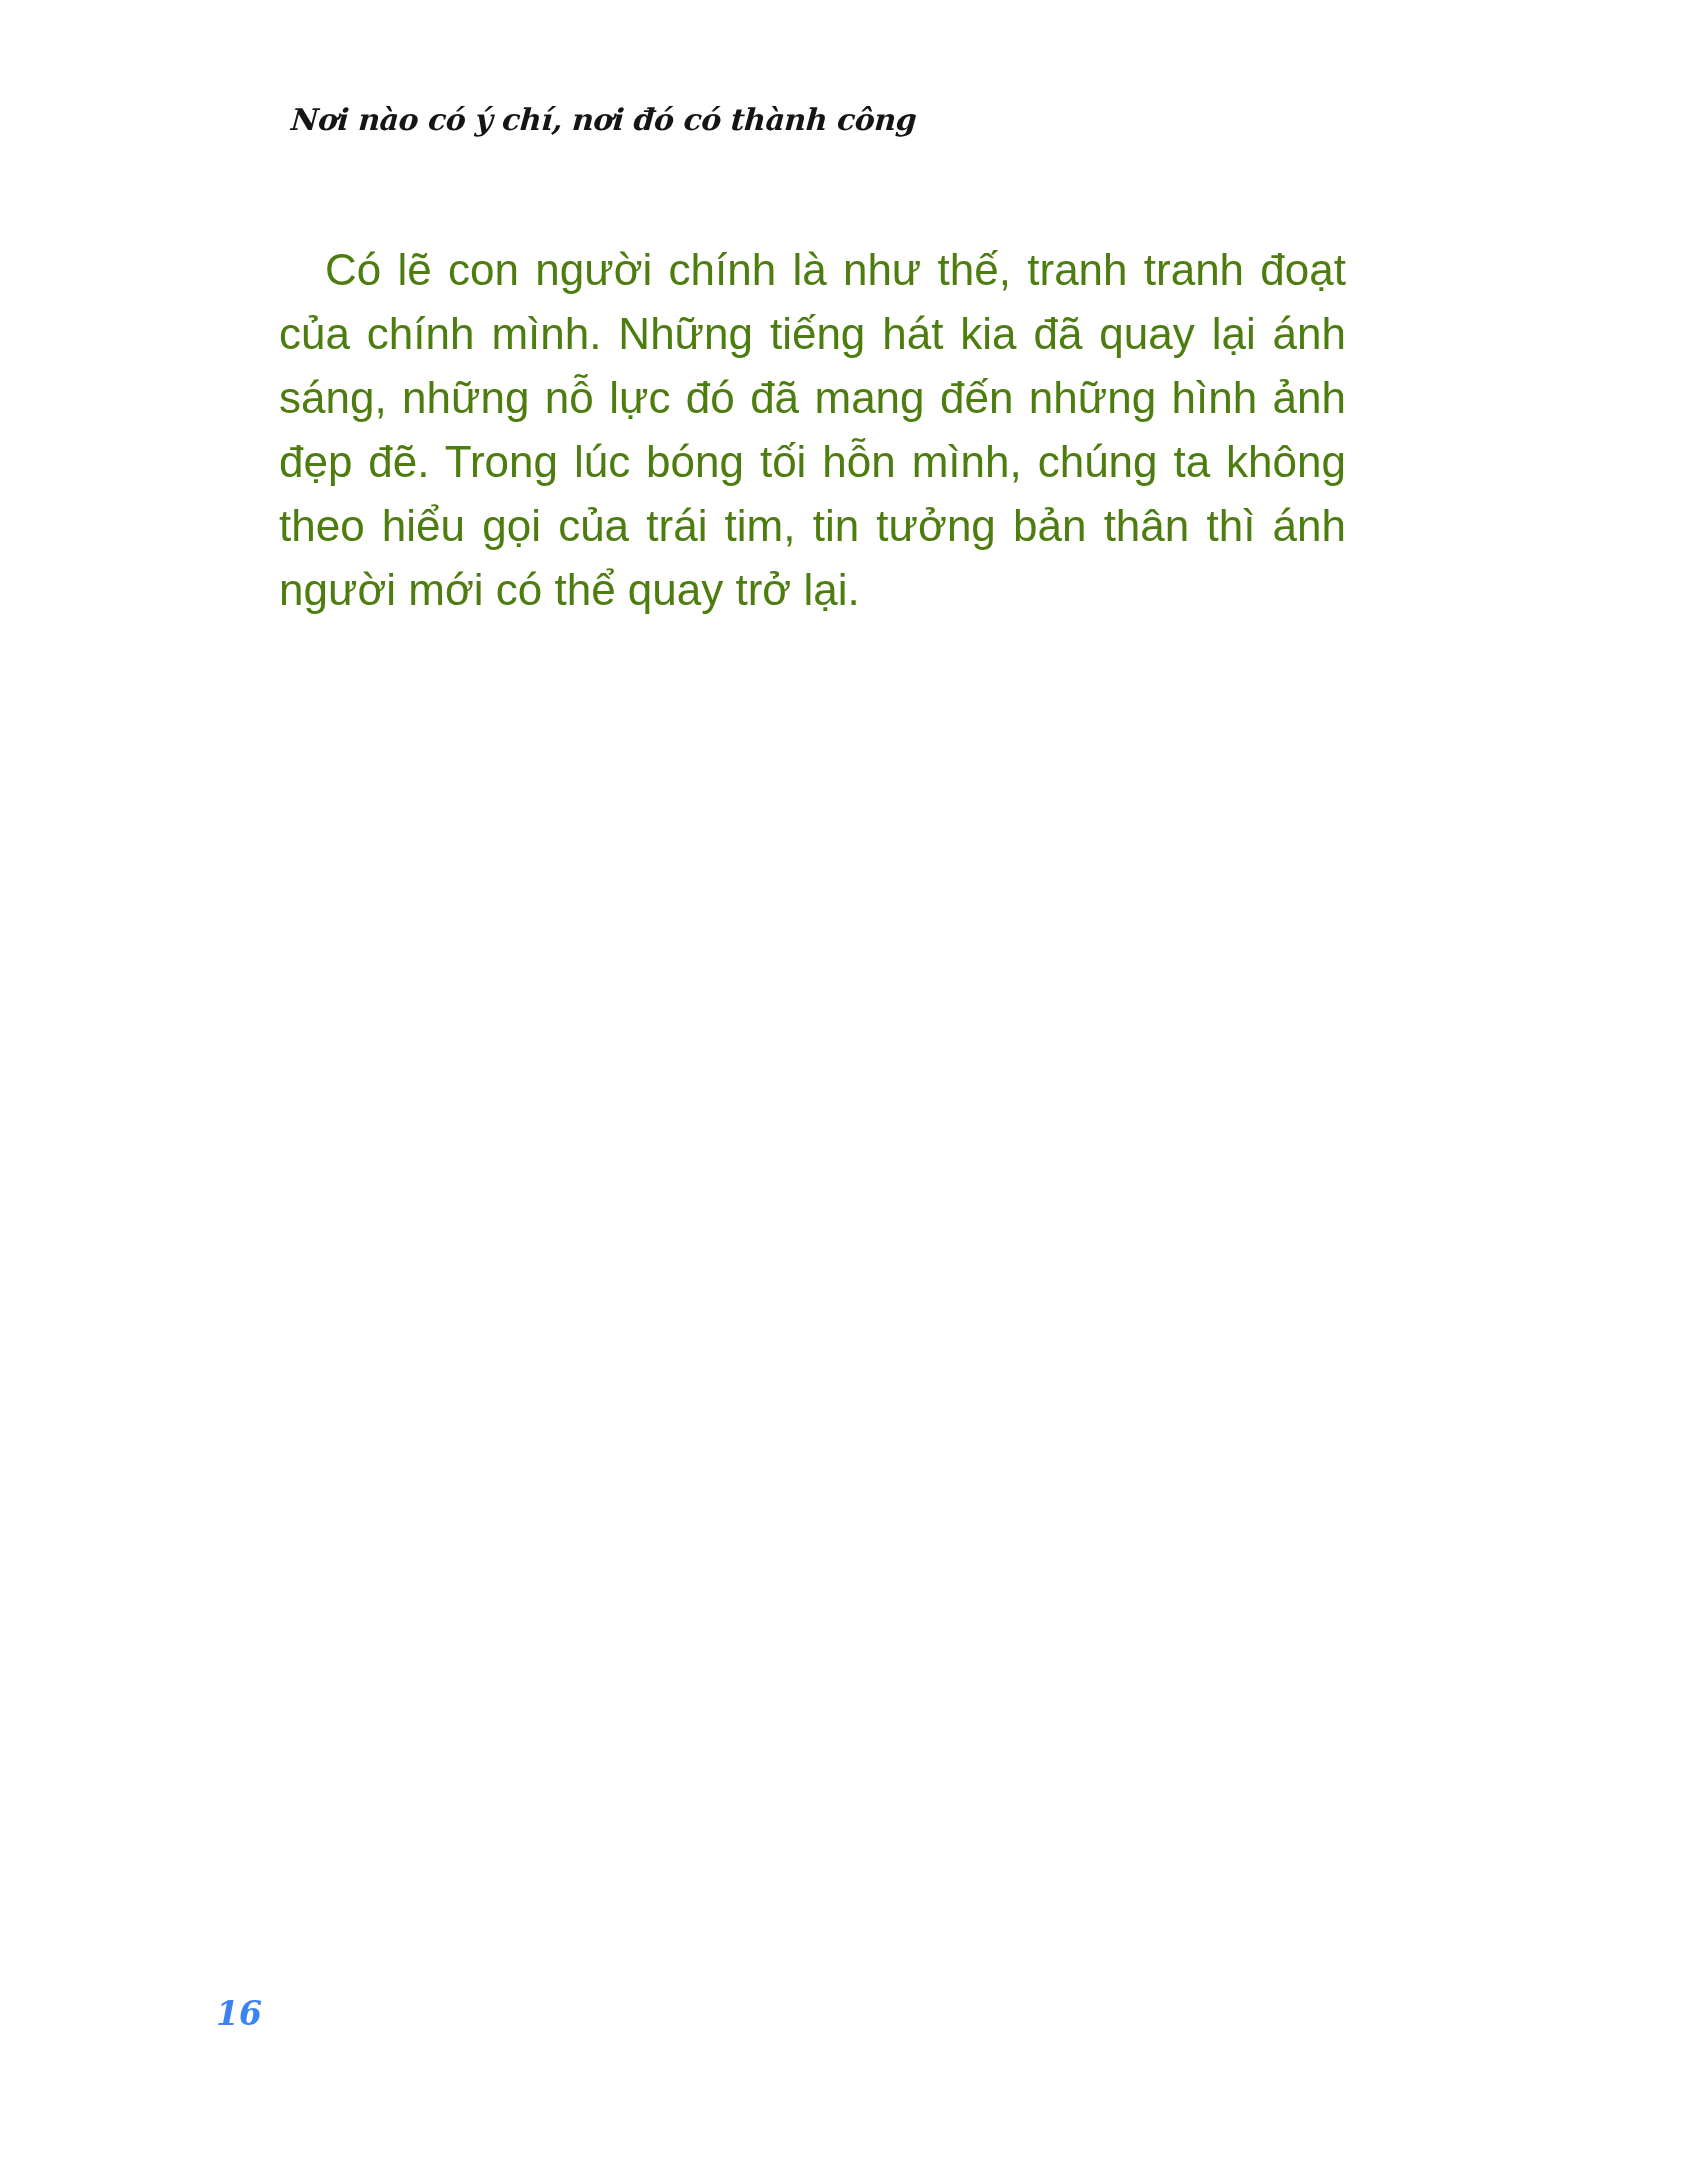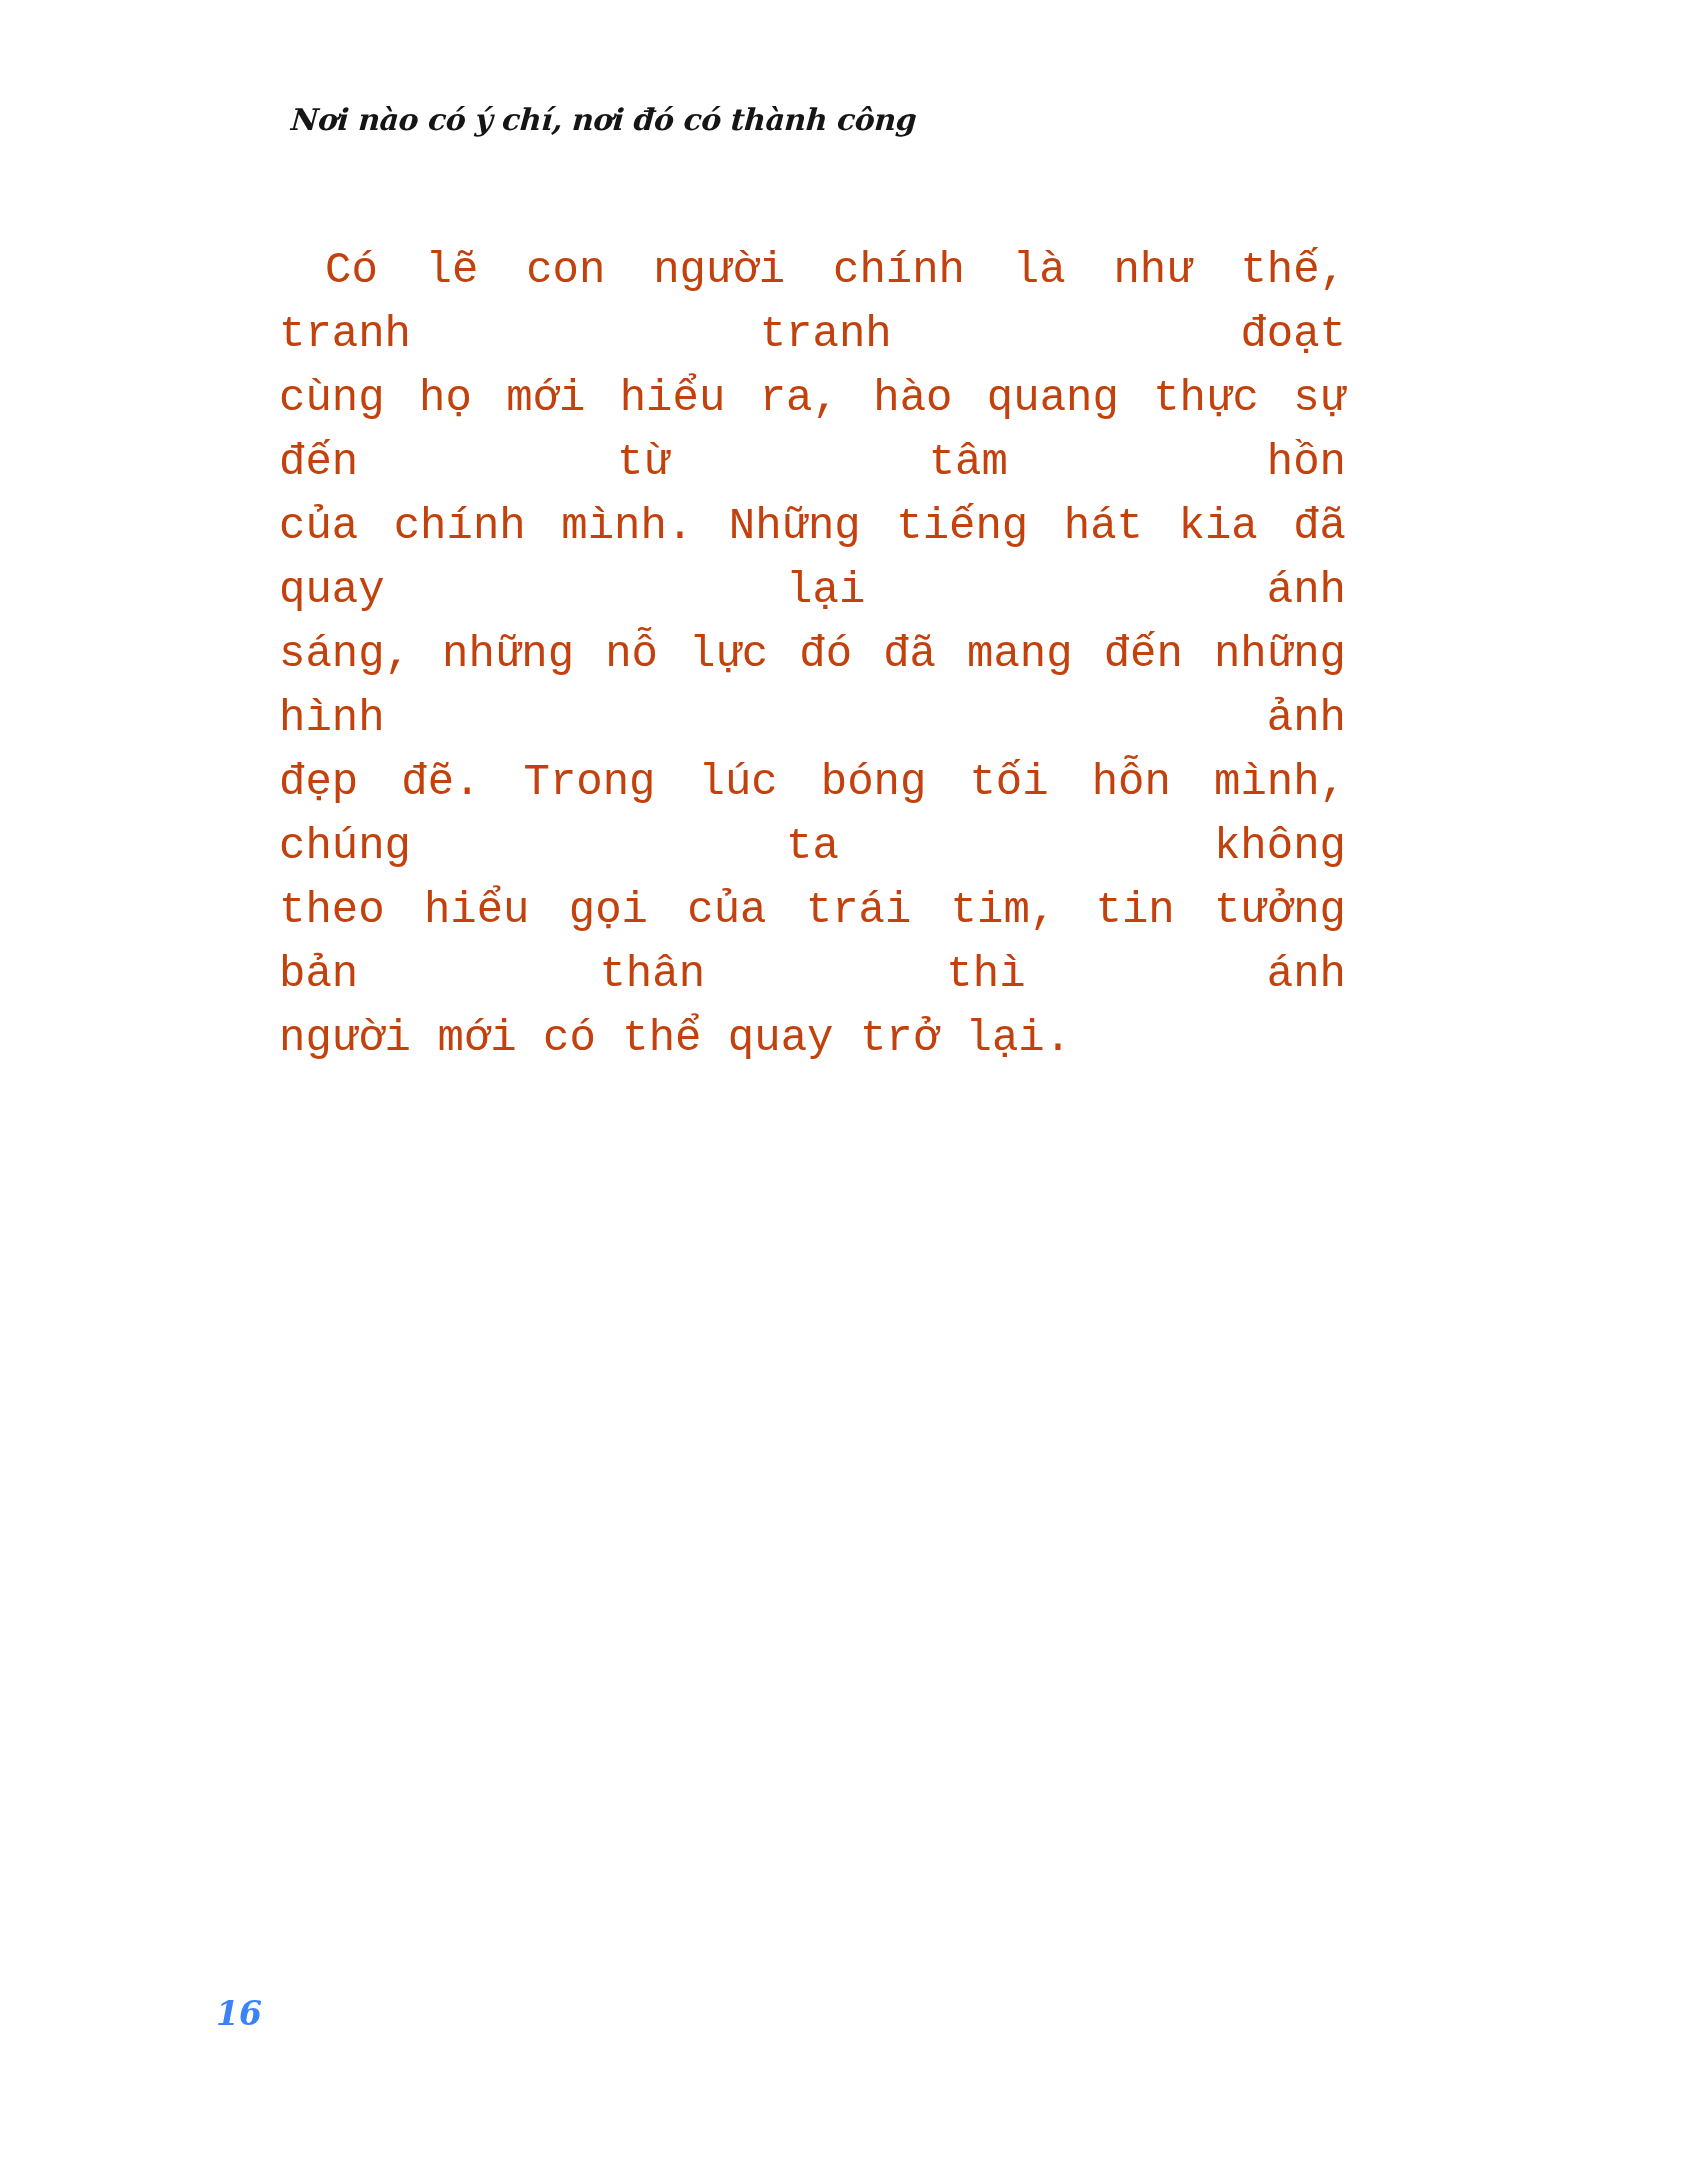--- a/index.html
+++ b/index.html
@@ -27,24 +27,24 @@
     color: #151515;
     transform: skewX(-4deg);
     transform-origin: left bottom;
     white-space: nowrap;
   }
   .paragraph {
     position: absolute;
     left: 279px;
     top: 238px;
     width: 1067px;
-    font-family: Liberation Mono, monospace;
+    font-family: Liberation Sans, sans-serif;
     font-size: 44px;
     line-height: 64px;
-    color: #c2410c;
+    color: #4d7c0f;
   }
   .line {
     text-align: justify;
     text-align-last: justify;
     white-space: normal;
   }
   .line.first {
     text-indent: 46px;
   }
   .line.last {
@@ -63,21 +63,20 @@
 </style>
 </head>
 <body>
 
 <div class="page">
 
   <div class="running-head">Nơi nào có ý chí, nơi đó có thành công</div>
 
   <div class="paragraph">
     <div class="line first">Có lẽ con người chính là như thế, tranh tranh đoạt</div>
-    <div class="line">cùng họ mới hiểu ra, hào quang thực sự đến từ tâm hồn</div>
     <div class="line">của chính mình. Những tiếng hát kia đã quay lại ánh</div>
     <div class="line">sáng, những nỗ lực đó đã mang đến những hình ảnh</div>
     <div class="line">đẹp đẽ. Trong lúc bóng tối hỗn mình, chúng ta không</div>
     <div class="line">theo hiểu gọi của trái tim, tin tưởng bản thân thì ánh</div>
     <div class="line last">người mới có thể quay trở lại.</div>
   </div>
 
   <div class="page-number">16</div>
 
 </div>

